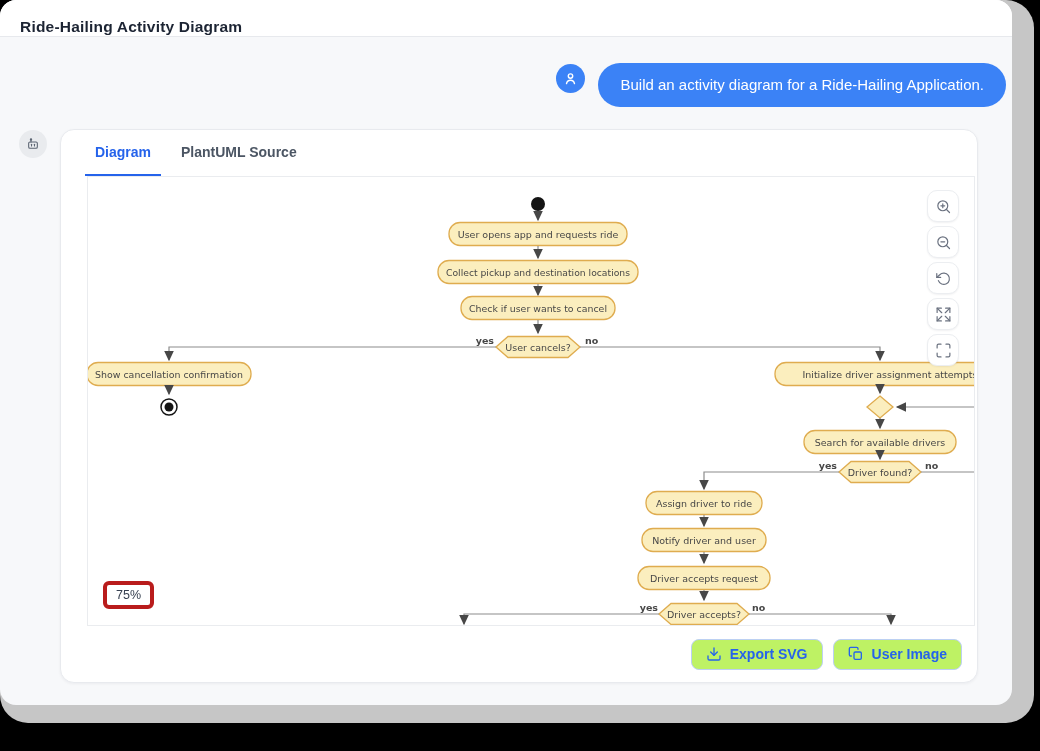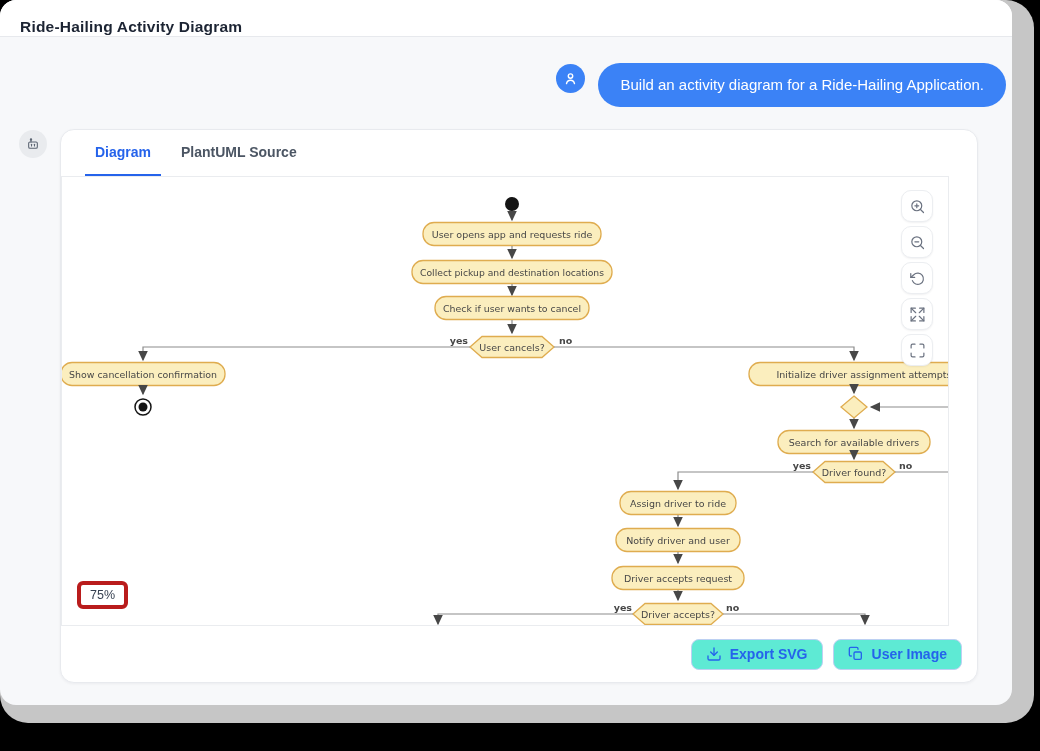--- a/index.html
+++ b/index.html
@@ -15,31 +15,31 @@
   .avatar { width:29px; height:29px; border-radius:50%; background:#3b82f6; display:flex; align-items:center; justify-content:center; margin-top:1px; flex:0 0 auto; }
   .bubble { background:#3b82f6; color:#fff; font-size:15px; line-height:20px; padding:12px 22px; border-radius:22px; }
 
   .bot-avatar { position:absolute; left:19px; top:93px; width:28px; height:28px; border-radius:50%; background:#e9ebee; display:flex; align-items:center; justify-content:center; }
 
   .card { position:absolute; left:60px; top:92px; width:918px; height:554px; background:#fff; border:1px solid #e8eaee; border-radius:14px; box-shadow:0 1px 3px rgba(16,24,40,.05); }
   .tabs { height:46px; display:flex; align-items:stretch; padding-left:24px; gap:10px; }
   .tab { background:none; border:none; cursor:pointer; font-family:Liberation Sans, sans-serif; font-size:14px; font-weight:600; color:#4b5563; padding:0 10px; border-bottom:2px solid transparent; }
   .tab.active { color:#2563eb; border-bottom-color:#2563eb; }
 
-  .viewport { position:relative; margin:0 0; width:888px; height:450px; background:#fff; border:1px solid #eaecef; overflow:hidden; cursor:grab; }
+  .viewport { position:relative; margin:0 26px; width:888px; height:450px; background:#fff; border:1px solid #eaecef; overflow:hidden; cursor:grab; }
   .viewport svg { display:block; width:888px; height:450px; font-family:"DejaVu Sans",sans-serif; }
 
   .zoom-controls { position:absolute; top:13px; right:15px; display:flex; flex-direction:column; gap:4px; }
   .zctl { width:32px; height:32px; background:#fff; border:1px solid #eceef1; border-radius:10px; box-shadow:0 1px 2px rgba(16,24,40,.06); display:flex; align-items:center; justify-content:center; cursor:pointer; color:#6b7280; }
   .zctl svg { width:17px; height:17px; stroke:currentColor; fill:none; stroke-width:1.7; stroke-linecap:round; stroke-linejoin:round; }
 
   .zoom-badge { position:absolute; left:15px; bottom:16px; background:#fff; border:4px solid #b91c1c; border-radius:6px; padding:3px 9px; font-size:12.5px; color:#374151; }
 
   .card-footer { height:56px; display:flex; align-items:center; justify-content:flex-end; gap:10px; padding-right:15px; }
-  .action-btn { display:flex; align-items:center; gap:8px; height:31px; padding:0 14px; background:#5eead4; border:1px solid #bcd0f2; border-radius:8px; color:#2563eb; font-family:inherit; font-size:14px; font-weight:600; cursor:pointer; }
+  .action-btn { display:flex; align-items:center; gap:8px; height:31px; padding:0 14px; background:#bef264; border:1px solid #bcd0f2; border-radius:8px; color:#2563eb; font-family:inherit; font-size:14px; font-weight:600; cursor:pointer; }
   .action-btn svg { width:16px; height:16px; stroke:currentColor; fill:none; stroke-width:2; stroke-linecap:round; stroke-linejoin:round; }
 
   .avatar svg { width:17px; height:17px; stroke:#fff; fill:none; stroke-width:2; stroke-linecap:round; }
   .bot-avatar svg { width:16px; height:16px; stroke:#5b6472; fill:none; stroke-width:1.6; stroke-linecap:round; stroke-linejoin:round; }
 </style>
 </head>
 <body>
 
 <div class="stage">
   <div class="win-shadow"></div>

